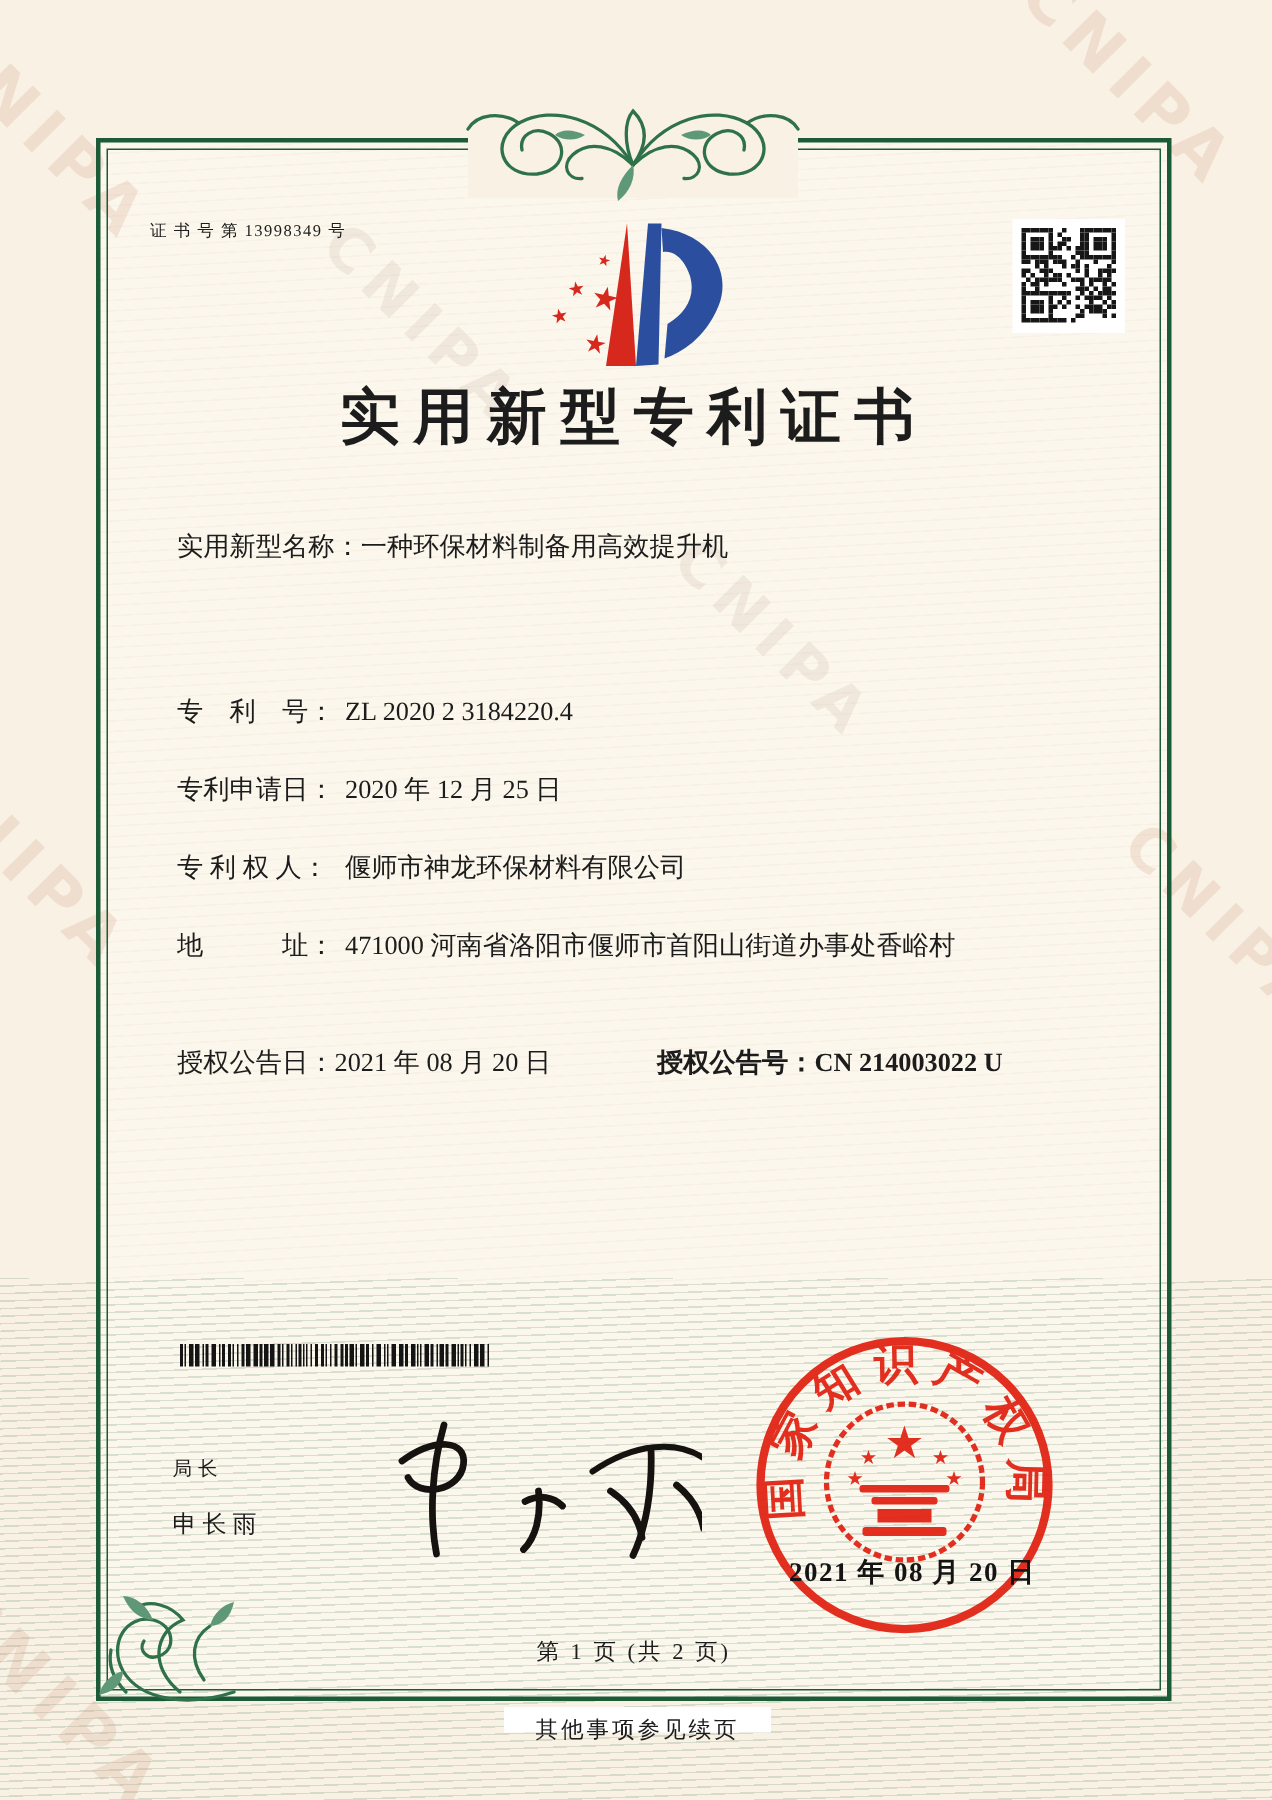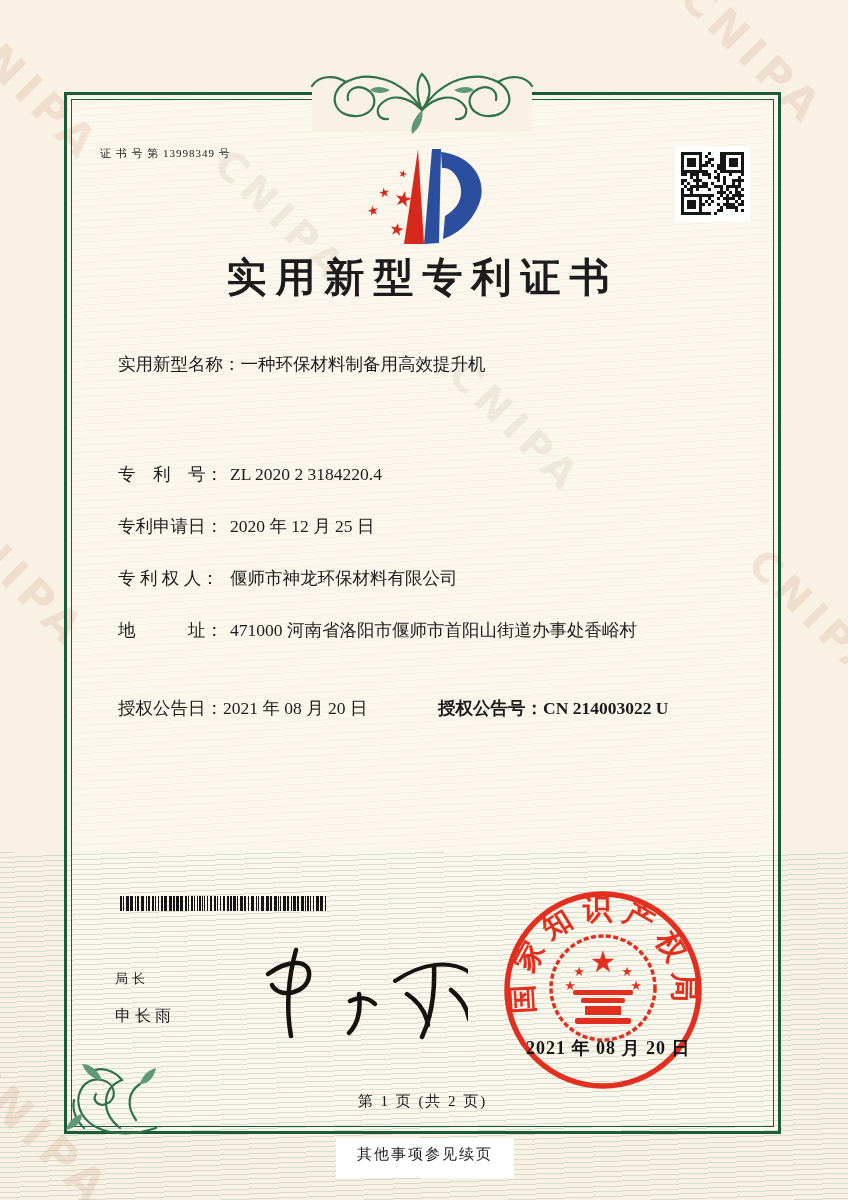--- a/index.html
+++ b/index.html
@@ -59,21 +59,21 @@
   .body-text p { text-indent:2em; }
 
   .barcode { left:120px; top:896px; width:212px; height:15px; display:flex; align-items:stretch; }
   .barcode i { background:#141414; display:block; }
 
   .signer-title { left:115px; top:970px; font-size:13px; letter-spacing:4px; }
   .signer-name  { left:115px; top:1006px; font-size:16px; letter-spacing:4px; }
 
   .page-num { left:64px; top:1092px; width:717px; text-align:center;
               font-size:15px; letter-spacing:2px; }
-  .note-box { left:336px; top:1138px; width:178px; height:40px; background:#ffffff;
+  .note-box { left:336px; top:1138px; width:178px; height:17px; background:#ffffff;
               text-align:center; line-height:33px; font-size:15px; letter-spacing:2px; z-index:3; }
 
   .seal-date { left:526px; top:1036px; font-size:18px; letter-spacing:1px;
                color:#141414; z-index:5; font-weight:600; }
 
   svg text.star { font-family:"DejaVu Sans",sans-serif; }
 </style>
 </head>
 <body>
 

